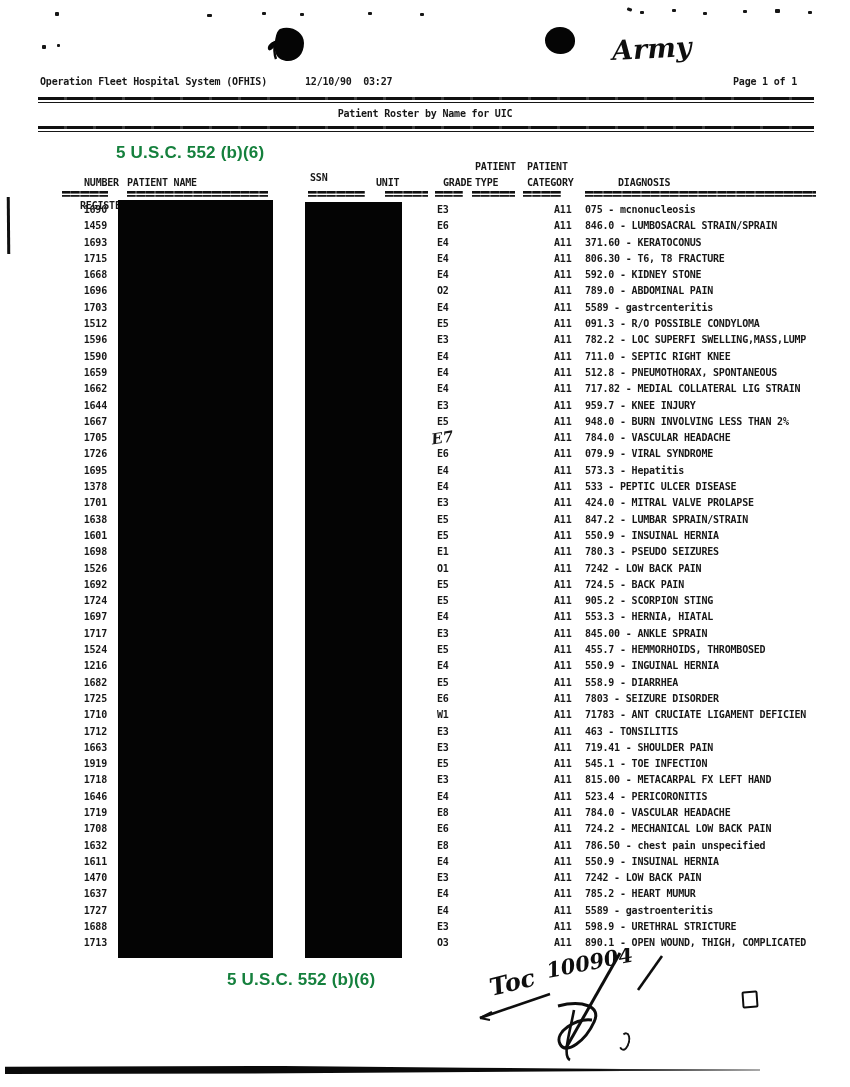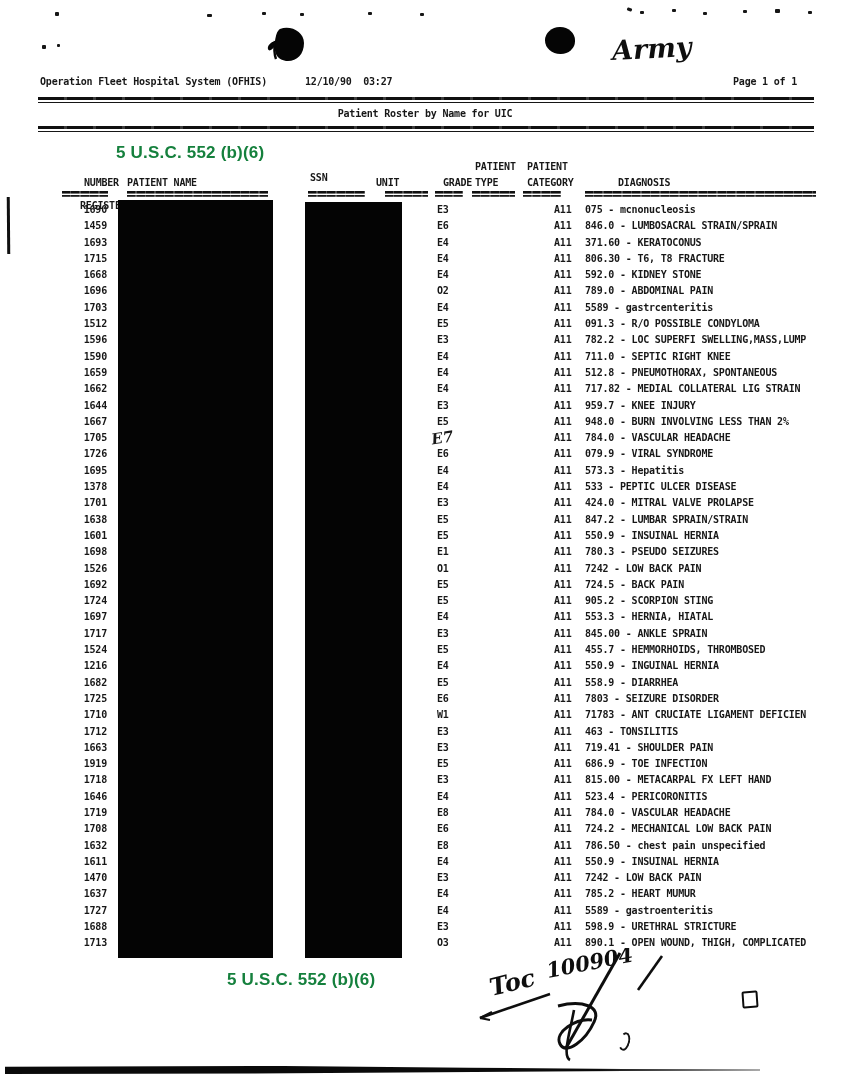--- a/index.html
+++ b/index.html
@@ -311,21 +311,21 @@
       <div class="row">
         <span class="cell print c-reg">1663</span>
         <span class="cell print c-grade">E3</span>
         <span class="cell print c-cat">A11</span>
         <span class="cell print c-dx">719.41 - SHOULDER PAIN</span>
       </div>
       <div class="row">
         <span class="cell print c-reg">1919</span>
         <span class="cell print c-grade">E5</span>
         <span class="cell print c-cat">A11</span>
-        <span class="cell print c-dx">686.9 - TOE INFECTION</span>
+        <span class="cell print c-dx">545.1 - TOE INFECTION</span>
       </div>
       <div class="row">
         <span class="cell print c-reg">1718</span>
         <span class="cell print c-grade">E3</span>
         <span class="cell print c-cat">A11</span>
         <span class="cell print c-dx">815.00 - METACARPAL FX LEFT HAND</span>
       </div>
       <div class="row">
         <span class="cell print c-reg">1646</span>
         <span class="cell print c-grade">E4</span>

